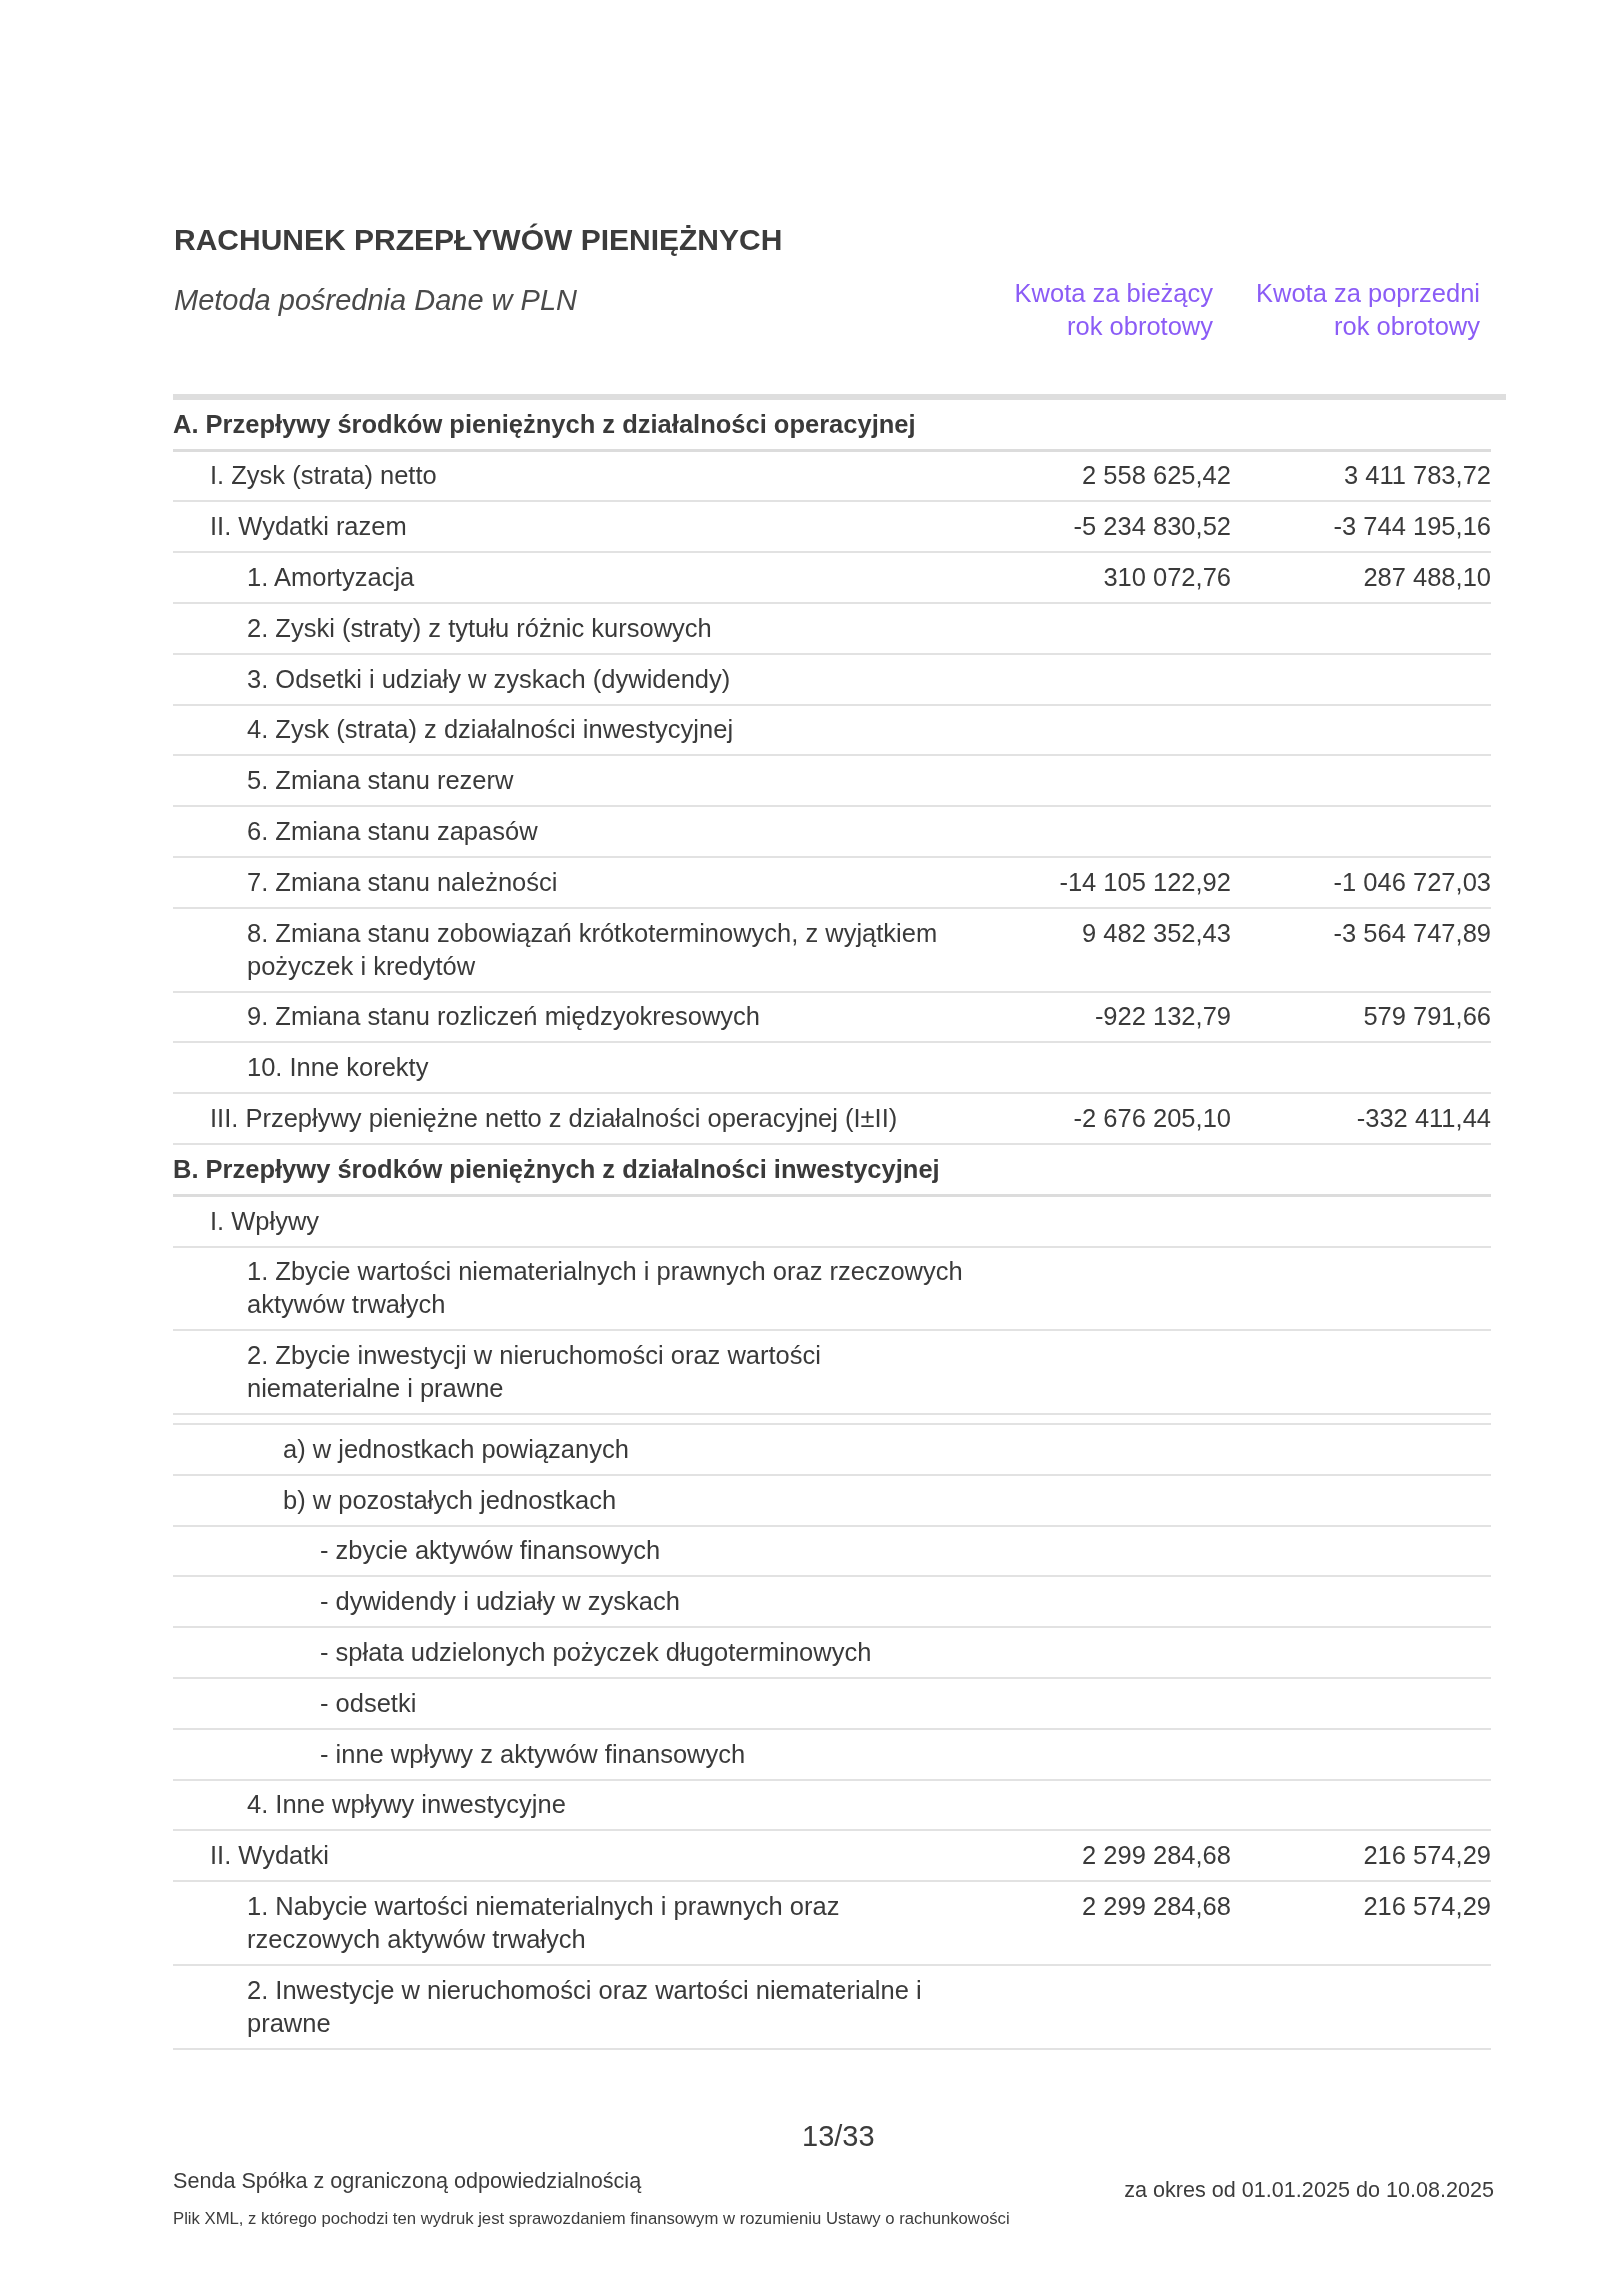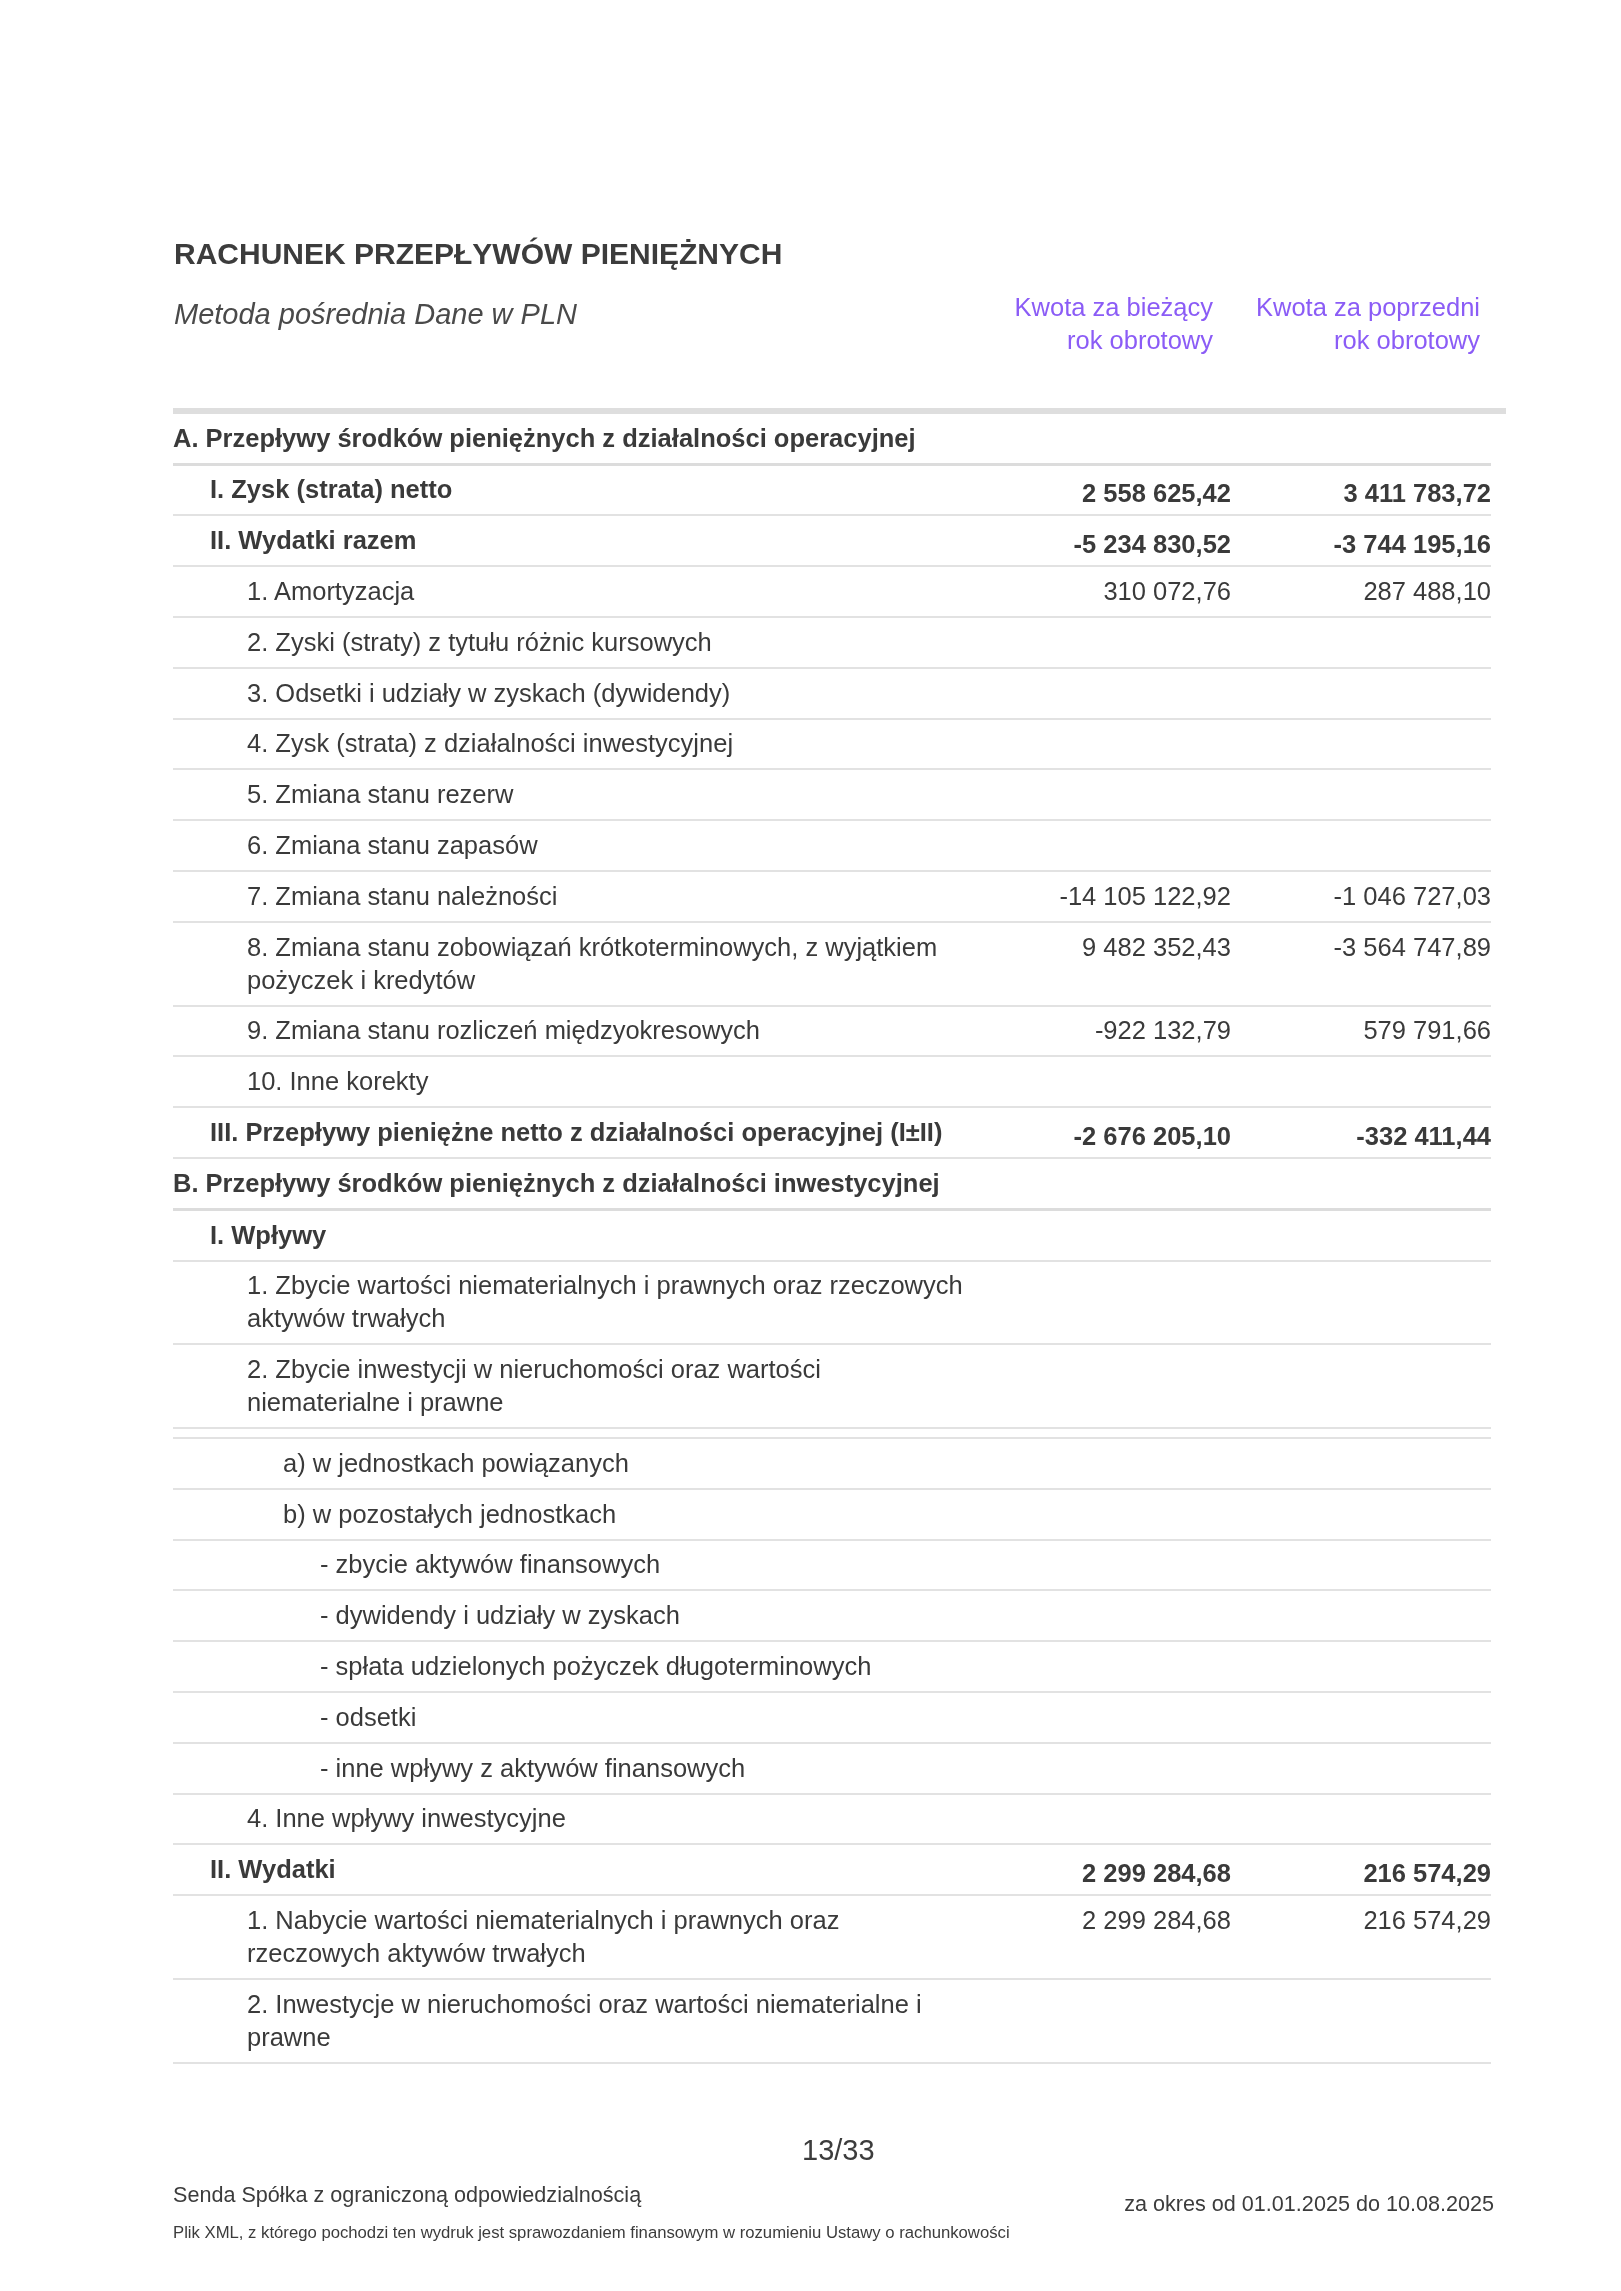--- a/index.html
+++ b/index.html
@@ -1,32 +1,32 @@
 <!DOCTYPE html>
 <html><head>
 <meta charset="utf-8">
 <style>
   html, body { margin:0; padding:0; background:#ffffff; }
   body { width:1621px; height:2292px; position:relative; overflow:hidden;
          font-family:"Liberation Sans", sans-serif; color:#3a3a3a; }
-  .page { position:absolute; left:0; top:14px; width:1621px; height:1672px; }
+  .page { position:absolute; left:0; top:0; width:1621px; height:1672px; }
 
   .title { position:absolute; left:174px; top:223px; font-size:30px; font-weight:bold; color:#3c3c3c; letter-spacing:0px; }
   .subtitle { position:absolute; left:174px; top:284px; font-size:29px; font-style:italic; color:#4a4a4a; }
   .colhead { position:absolute; top:277px; font-size:25.5px; color:#8b5cf6; text-align:right; line-height:33px; }
   .colhead.c1 { right:408px; }
   .colhead.c2 { right:141px; }
 
   .table { position:absolute; left:173px; top:392px; width:1318px; }
   .topbar { position:absolute; left:173px; top:394px; width:1333px; height:5.9px; background:#dedede; }
   .row { position:relative; display:flex; align-items:flex-start; border-bottom:2px solid #e2e2e2; font-size:25.5px; line-height:33px; }
   .row .label { flex:1; padding-top:7.8px; padding-bottom:8px; padding-right:19.6px; }
   .row .v1 { width:235px; text-align:right; padding-top:7.8px; }
   .row .v2 { width:260px; text-align:right; padding-top:7.8px; padding-right:0px; }
-  .row.bold { font-weight:bold; color:#3a3a3a;align-items:center; }
+  .row.bold { font-weight:normal; color:#3a3a3a; }
   .row.section { font-weight:bold; border-bottom:3.9px solid #dcdcdc; }
   .row.section .label { padding-left:0; }
   .lvl0 .label { padding-left:0px; }
   .lvl1 .label { padding-left:37px; }
   .lvl2 .label { padding-left:74px; }
   .lvl3 .label { padding-left:110px; }
   .lvl4 .label { padding-left:147px; }
 
   .pagenum { position:absolute; left:802px; top:2120px; font-size:29px; color:#3c3c3c; }
   .company { position:absolute; left:173px; top:2168px; font-size:21.6px; color:#3c3c3c; }

